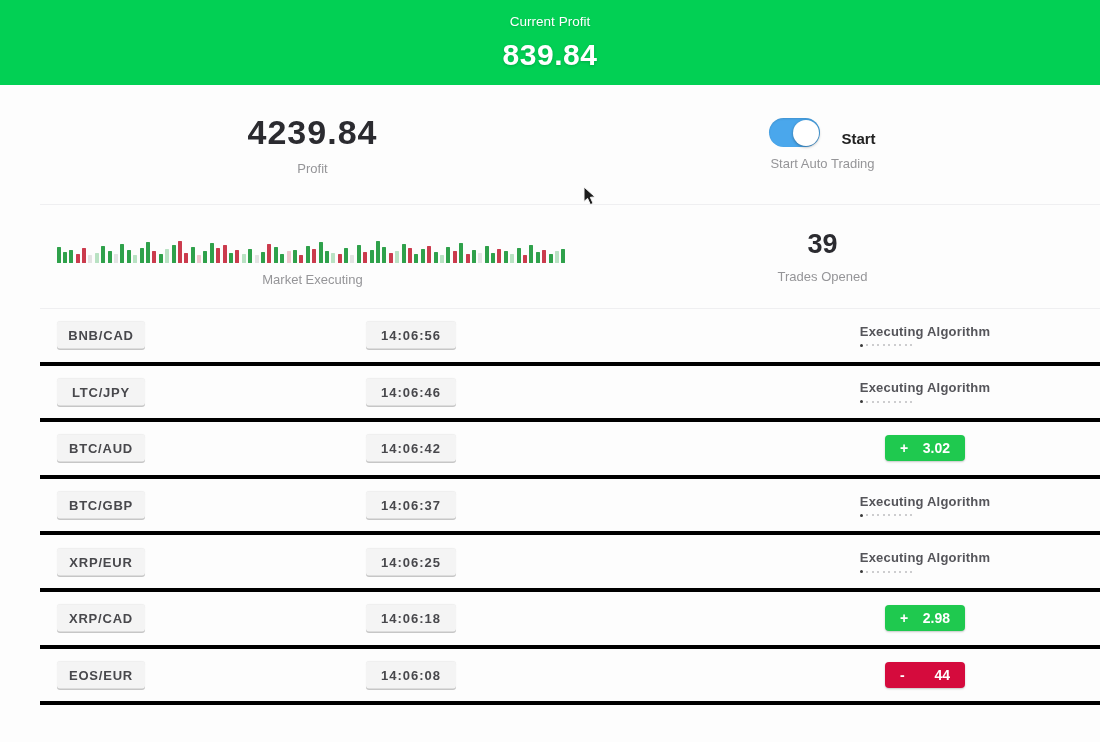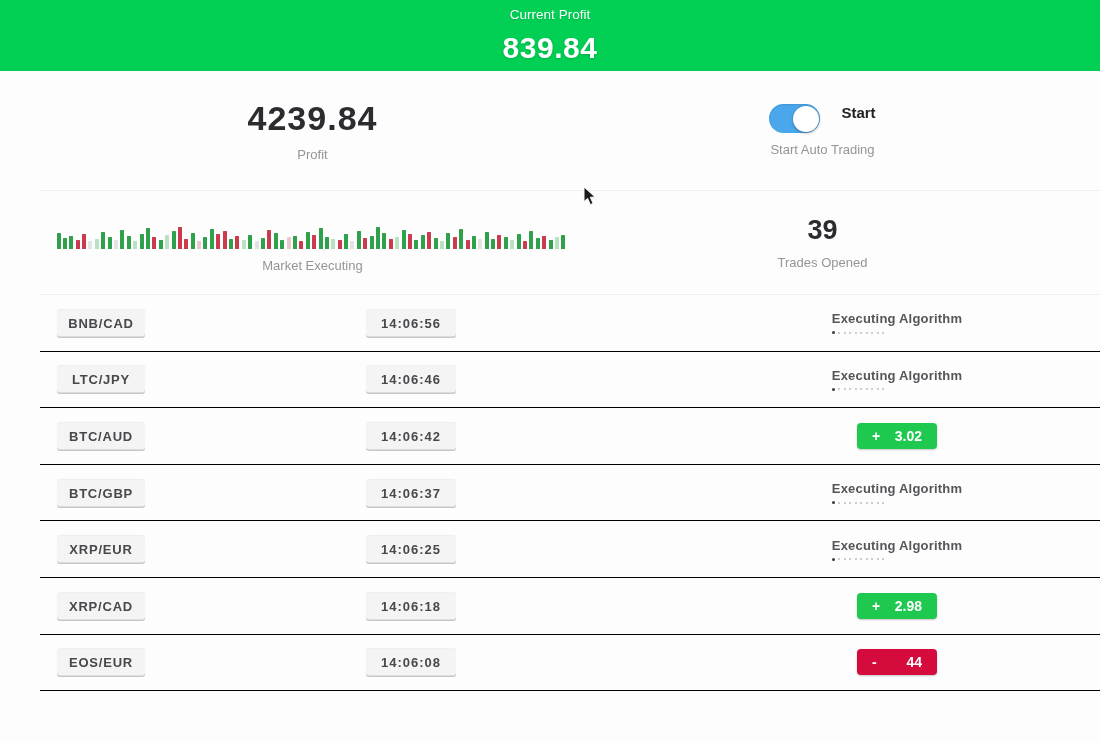--- a/index.html
+++ b/index.html
@@ -16,72 +16,72 @@
     display:flex; align-items:center; justify-content:flex-end;
     padding-right:70px; gap:27px;
   }
   .nav-item {
     color:#ffffff; font-weight:700; font-size:11.5px;
     letter-spacing:.45px; cursor:pointer; white-space:nowrap;
   }
 
   
   .banner {
-    height:71px; color:#fff;
+    height:85px; color:#fff;
     display:flex; flex-direction:column; align-items:center; justify-content:center;gap:8px;
   }
   .banner-label { font-size:13.5px; font-weight:400; text-shadow:0 1px 2px rgba(0,0,0,.15); }
   .banner-value { font-size:30px; font-weight:700; letter-spacing:.5px; margin-top:1px; text-shadow:0 1px 3px rgba(0,0,0,.18); }
 
   
   .section {
     display:flex; margin-left:40px; width:1060px;
     border-bottom:1px solid #efeff1; background:transparent;
   }
   .section-1 { height:120px; }
   .section-2 { height:104px; }
   .col-left  { width:545px; display:flex; flex-direction:column; align-items:center; justify-content:center; }
   .col-right { flex:1; display:flex; flex-direction:column; align-items:center; justify-content:center; padding-right:40px; }
 
   .balance-value { font-size:34px; font-weight:700; color:#2b2b30; letter-spacing:1px; }
   .muted-label   { font-size:13px; color:#959598; margin-top:9px; }
 
-  .toggle-row { display:flex; align-items:flex-start; gap:21px; }
+  .toggle-row { display:flex; align-items:flex-end; gap:21px; }
   .toggle {
     position:relative; width:51px; height:29px; border-radius:15px;
     cursor:pointer; box-shadow:inset 0 1px 2px rgba(0,0,0,.12);
   }
   .toggle-knob {
     position:absolute; top:1.5px; right:1.5px; width:26px; height:26px;
     border-radius:50%; background:#fff; box-shadow:0 1px 3px rgba(0,0,0,.35);
   }
   .toggle-label { font-size:15px; font-weight:700; color:#222; }
 
   
   .market-chart {
     width:512px; height:36px;
     display:flex; align-items:flex-end; gap:2.4px;
   }
   .market-chart .bar { width:4px; border-radius:.5px; }
   .big-number { font-size:27px; font-weight:700; color:#2b2b30; }
 
   
   .rows { margin-left:40px; width:1060px; }
-  .trade-row { position:relative; height:56.6px; border-bottom:1px solid #000000; }
+  .trade-row { position:relative; height:56.6px; border-bottom:4px solid #000000; }
   .chip {
     position:absolute; top:50%; transform:translateY(-50%);
     background:#f4f4f4; border-radius:3px;
     box-shadow:0 1.5px 0 #c6c6c6, 0 0 1px rgba(0,0,0,.08);
     font-weight:700; font-size:13px; color:#48484c; letter-spacing:.8px;
     padding:6px 0; text-align:center; cursor:default;
   }
   .chip-pair { left:17px; width:88px; }
   .chip-time { left:326px; width:90px; letter-spacing:1px; }
   .status-cell {
-    position:absolute; left:737px; width:240px; height:100%;
+    position:absolute; left:765px; width:240px; height:100%;
     display:flex; flex-direction:column; align-items:center; justify-content:center;
   }
   .exec-label { font-size:13px; font-weight:700; color:#55555a; letter-spacing:.2px; }
   .exec-dots { display:flex; align-items:center; gap:3.5px; margin-top:5px; }
   .exec-dots .dot { width:2px; height:2px; border-radius:50%; background:#bdbdbf; }
   .exec-dots .dot.lead { width:3px; height:3px; background:#3a3a3a; }
   .result-badge {
     display:flex; justify-content:space-between; align-items:center;
     width:80px; padding:5px 15px; border-radius:4px;
     color:#fff; font-weight:700; font-size:14px;

